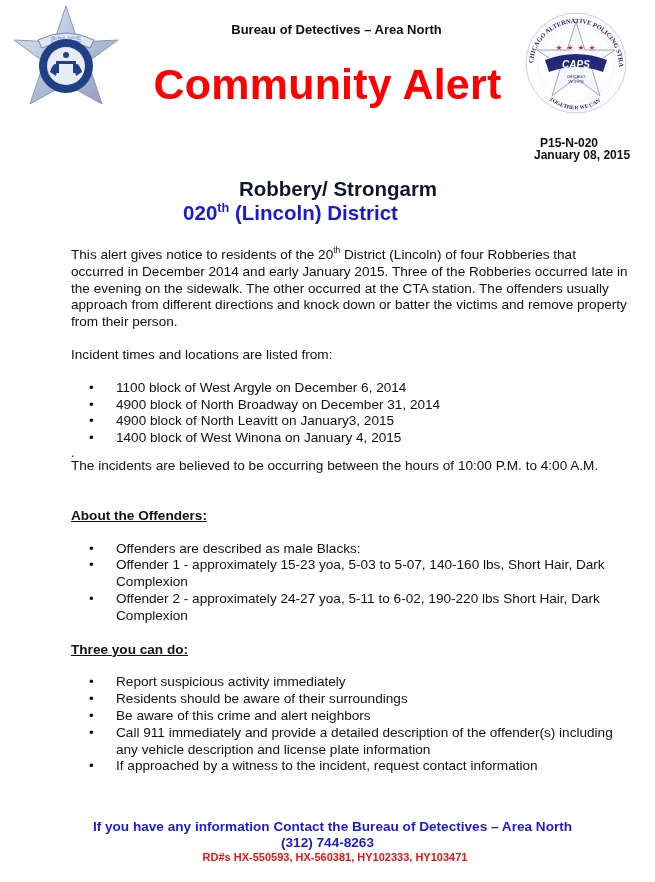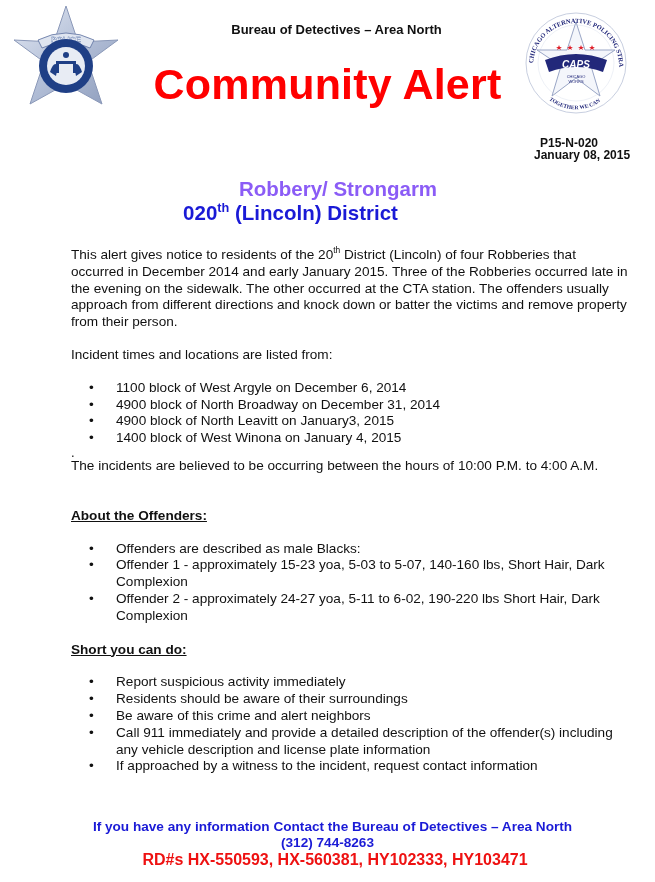--- a/index.html
+++ b/index.html
@@ -6,35 +6,35 @@
   body { width:655px; height:882px; position:relative; overflow:hidden;
          font-family:"Liberation Sans", sans-serif; color:#111; }
   .abs { position:absolute; }
   .logo-left { left:6px; top:4px; width:120px; height:112px; }
   .logo-right { left:515px; top:8px; width:122px; height:112px; }
   .bureau { left:0; width:655px; top:22px; text-align:center; font-weight:bold; font-size:13px; color:#111; padding-left:10px; box-sizing:border-box; }
   .bureau span { display:inline-block; margin-left:8px; }
   .alert { left:0; width:655px; top:60px; text-align:center; font-weight:bold; font-size:43px; color:#ff0000; letter-spacing:0.2px; }
   .refno { left:540px; top:136px; font-weight:bold; font-size:12px; }
   .refdate { left:534px; top:148px; font-weight:bold; font-size:12px; }
-  .title1 { left:0; width:655px; top:177px; text-align:center; font-weight:bold; font-size:20.5px; color:#8b5cf6; padding-left:21px; box-sizing:border-box; }
+  .title1 { left:0; width:655px; top:177px; text-align:center; font-weight:bold; font-size:20.5px; color:#0f172a; padding-left:21px; box-sizing:border-box; }
   .title2 { left:0; width:576px; top:201px; text-align:center; font-weight:bold; font-size:20.5px; color:#1a1ad6; padding-left:5px; box-sizing:border-box; }
   sup { font-size:62%; line-height:0; vertical-align:super; }
   .content { left:71px; top:247px; width:560px; font-size:13.6px; line-height:16.8px; }
   .h { font-weight:bold; text-decoration:underline; }
   p { margin:0; }
   ul { margin:0; padding:0; list-style:none; }
   li { position:relative; padding-left:27px; margin-left:18px; }
   li::before { content:"\2022"; position:absolute; left:0; top:0; }
   .gap-s { height:16px; }
   .gap-m { height:17px; }
   .dot { height:11px; line-height:11px; padding-left:0; font-size:13px; }
   .footer1 { left:0; width:655px; top:819px; text-align:center; font-weight:bold; font-size:13.6px; color:#1a1ad6; padding-left:10px; box-sizing:border-box; }
   .footer2 { left:0; width:655px; top:835px; text-align:center; font-weight:bold; font-size:13.6px; color:#1a1ad6; box-sizing:border-box; }
-  .footer3 { left:0; width:655px; top:851px; text-align:center; font-weight:bold; font-size:16px; color:#ee1111; padding-left:15px; box-sizing:border-box; }
+  .footer3 { left:0; width:655px; top:851px; text-align:center; font-weight:bold; font-size:11px; color:#ee1111; padding-left:15px; box-sizing:border-box; }
 </style>
 </head>
 <body>
 
 <div class="abs logo-left">
   <svg width="120" height="112" viewBox="0 0 120 112">
     <defs>
       <linearGradient id="sg" x1="0" y1="0" x2="1" y2="1">
         <stop offset="0" stop-color="#e4e9f3"></stop>
         <stop offset="0.5" stop-color="#b4c0d8"></stop>
@@ -105,21 +105,21 @@
   <div class="gap-s"></div>
   <div class="gap-m"></div>
   <p class="h">About the Offenders:</p>
   <div class="gap-s"></div>
   <ul>
     <li>Offenders are described as male Blacks:</li>
     <li>Offender 1 - approximately 15-23 yoa, 5-03 to 5-07, 140-160 lbs, Short Hair, Dark Complexion</li>
     <li>Offender 2 - approximately 24-27 yoa, 5-11 to 6-02, 190-220 lbs Short Hair, Dark Complexion</li>
   </ul>
   <div class="gap-m"></div>
-  <p class="h">Short you can do:</p>
+  <p class="h">Three you can do:</p>
   <div class="gap-s"></div>
   <ul>
     <li>Report suspicious activity immediately</li>
     <li>Residents should be aware of their surroundings</li>
     <li>Be aware of this crime and alert neighbors</li>
     <li>Call 911 immediately and provide a detailed description of the offender(s) including any vehicle description and license plate information</li>
     <li>If approached by a witness to the incident, request contact information</li>
   </ul>
 </div>
 

